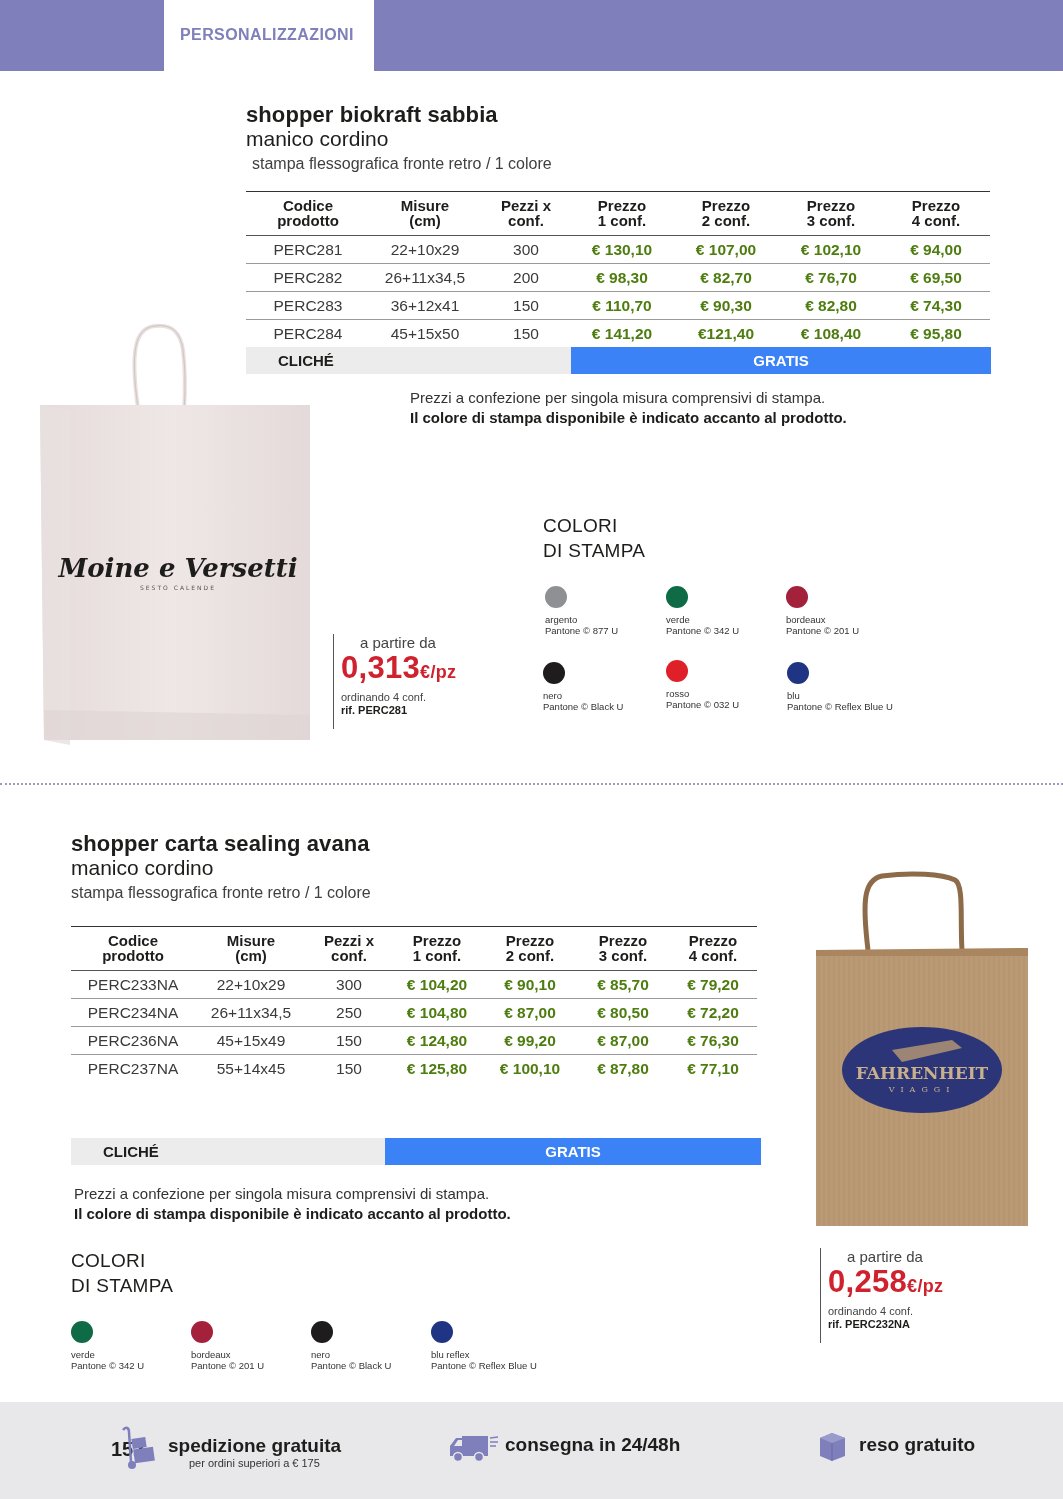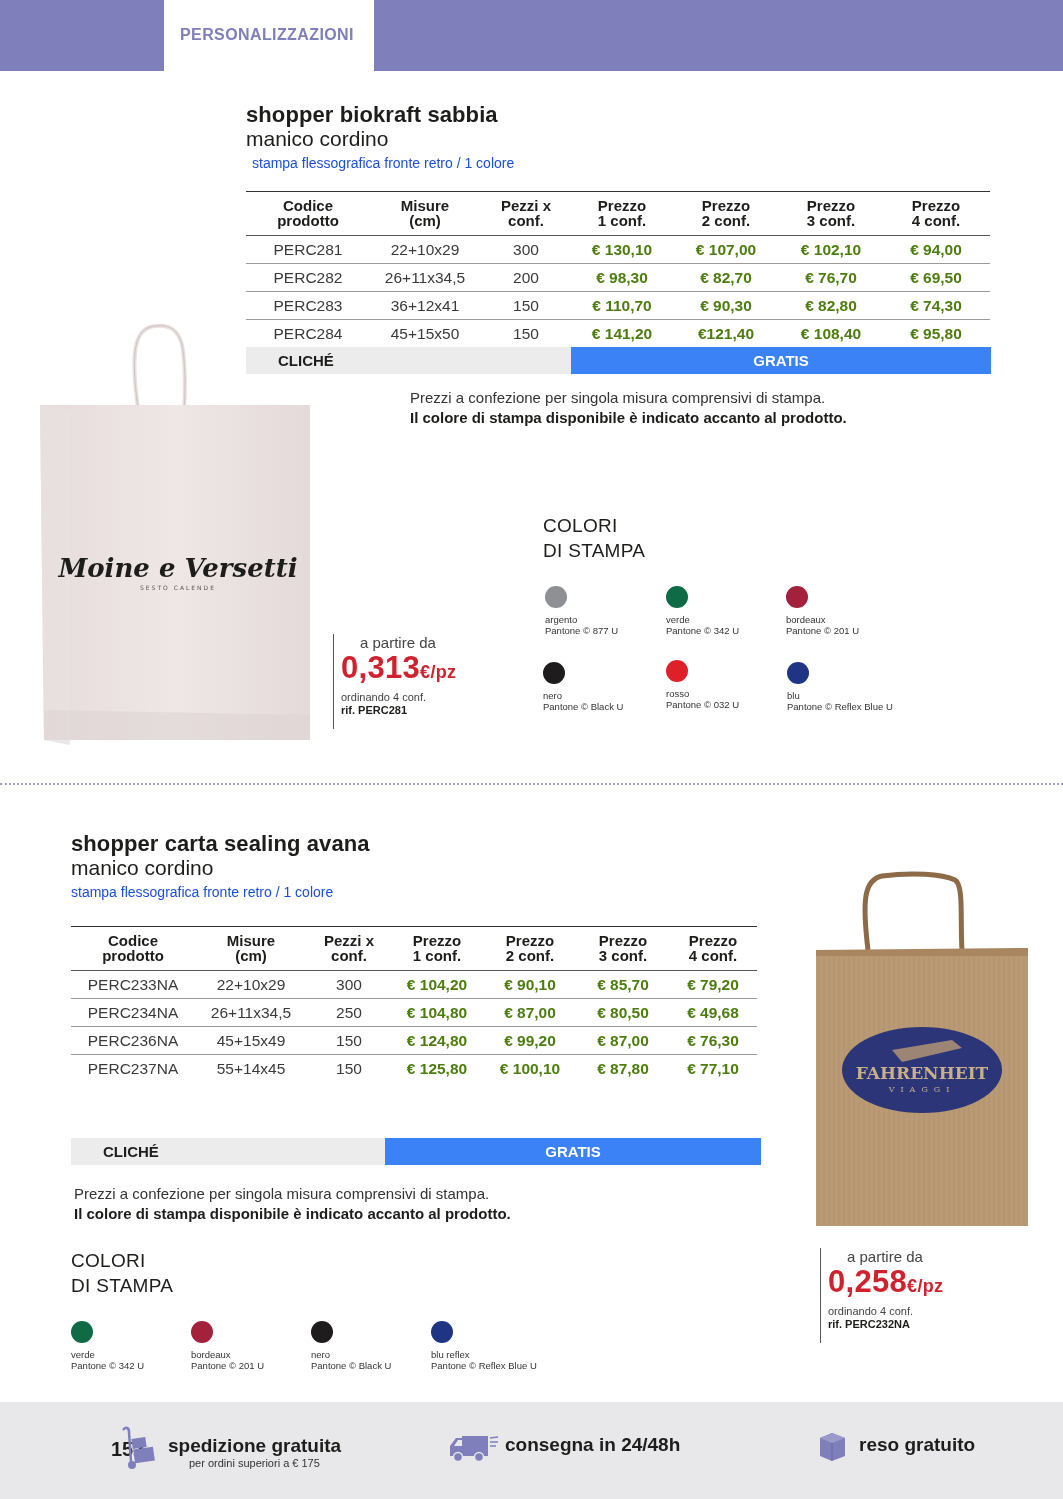--- a/index.html
+++ b/index.html
@@ -7,21 +7,21 @@
   body { position: relative; font-family: "Liberation Sans", "DejaVu Sans", sans-serif; color: #1d1d1b; }
 
   
   .top-band { position: absolute; left: 0; top: 0; width: 1063px; height: 71px; background: #7f7fbb; }
   .top-tab { position: absolute; left: 164px; top: 0; width: 210px; height: 71px; background: #ffffff; }
   .top-tab span { position: absolute; left: 16px; top: 26px; font-size: 16px; font-weight: 700; color: #7f7fbb; letter-spacing: 0.4px; }
 
   
   .p-title { position: absolute; font-size: 22px; font-weight: 700; color: #1d1d1b; letter-spacing: 0.1px; }
   .p-sub { position: absolute; font-size: 21px; font-weight: 400; color: #1d1d1b; }
-  .p-sub2 { position: absolute; font-size: 14px; color: #1d4ed8; }
+  .p-sub2 { position: absolute; font-size: 16px; color: #404040; }
 
   
   table.prices { position: absolute; border-collapse: collapse; font-size: 15.5px; }
   table.prices th { font-weight: 700; font-size: 15px; line-height: 15px; text-align: center; padding: 6px 0 7px 0; border-top: 1.5px solid #333; border-bottom: 1.5px solid #555; color: #1d1d1b; }
   table.prices td { text-align: center; height: 28px; border-bottom: 1px solid #9a9a9a; color: #3a3a3a; font-weight: 400; }
   table.prices td.b { font-weight: 700; color: #4d7c0f; }
   table.prices tr.last td { border-bottom: none; }
   .cliche-row { position: absolute; height: 27px; display: flex; }
   .cliche-row .left { background: #ececec; font-weight: 700; font-size: 15px; display: flex; align-items: center; }
   .cliche-row .right { background: #3b82f6; color: #fff; font-weight: 700; font-size: 15px; display: flex; align-items: center; justify-content: center; }
@@ -235,21 +235,21 @@
       <td class="b">€ 85,70</td>
       <td class="b">€ 79,20</td>
     </tr>
     <tr>
       <td>PERC234NA</td>
       <td>26+11x34,5</td>
       <td>250</td>
       <td class="b">€ 104,80</td>
       <td class="b">€ 87,00</td>
       <td class="b">€ 80,50</td>
-      <td class="b">€ 49,68</td>
+      <td class="b">€ 72,20</td>
     </tr>
     <tr>
       <td>PERC236NA</td>
       <td>45+15x49</td>
       <td>150</td>
       <td class="b">€ 124,80</td>
       <td class="b">€ 99,20</td>
       <td class="b">€ 87,00</td>
       <td class="b">€ 76,30</td>
     </tr>

